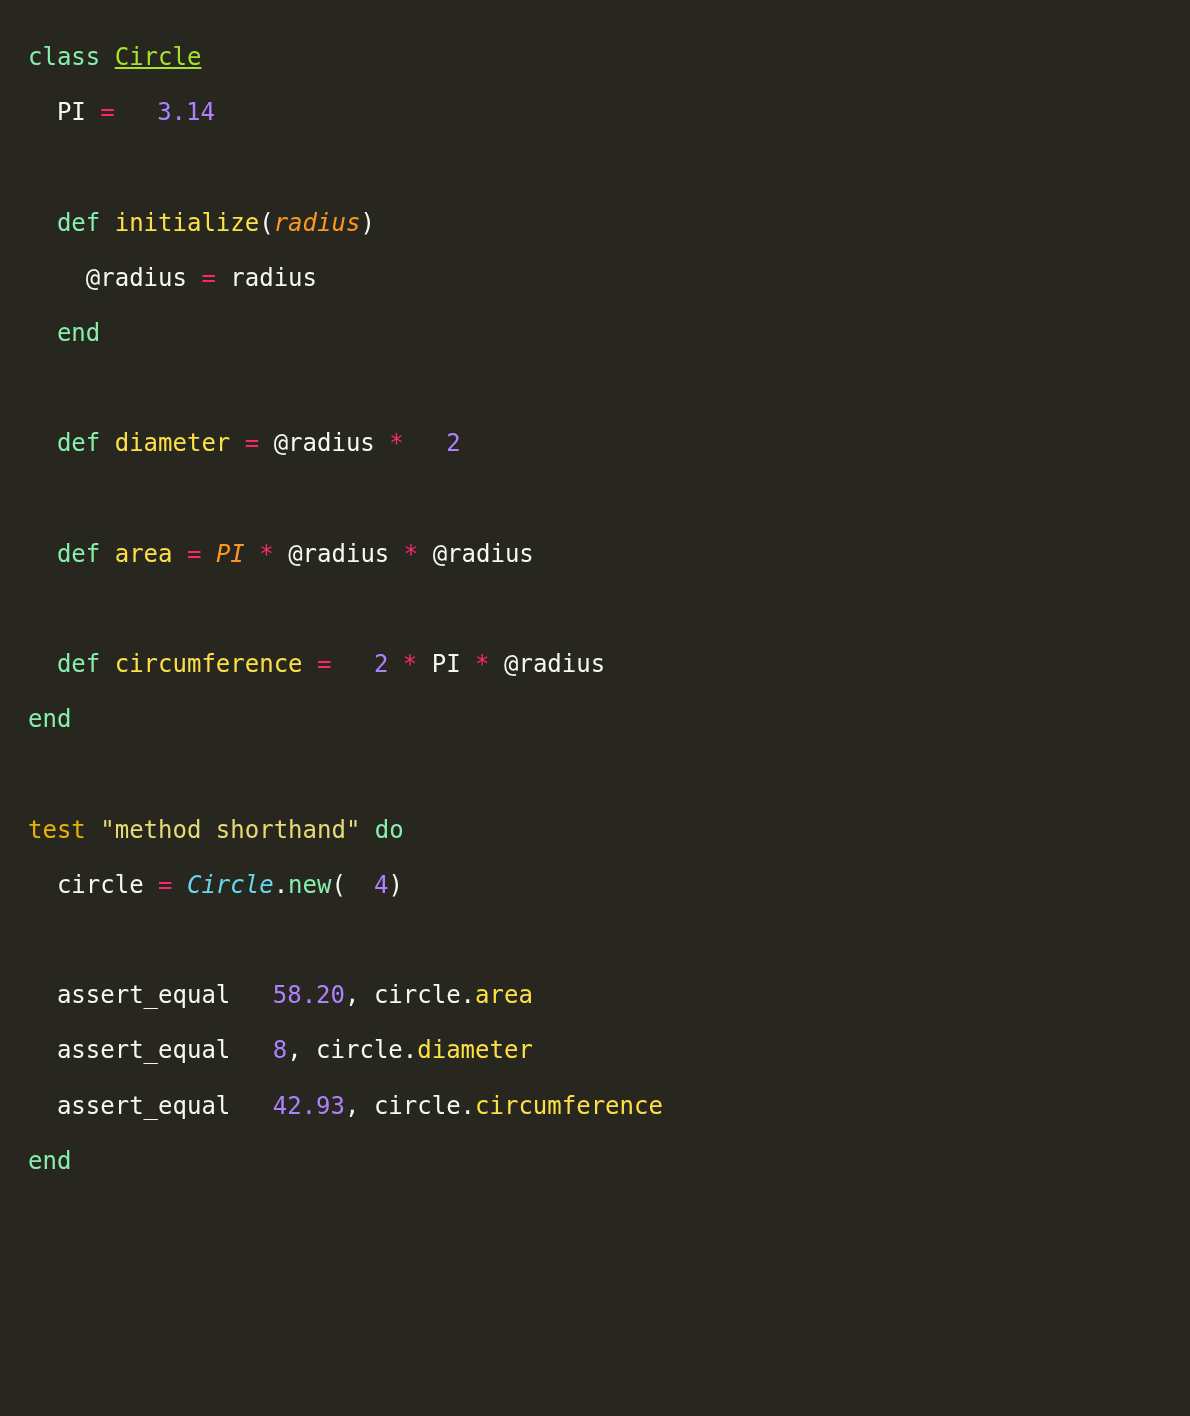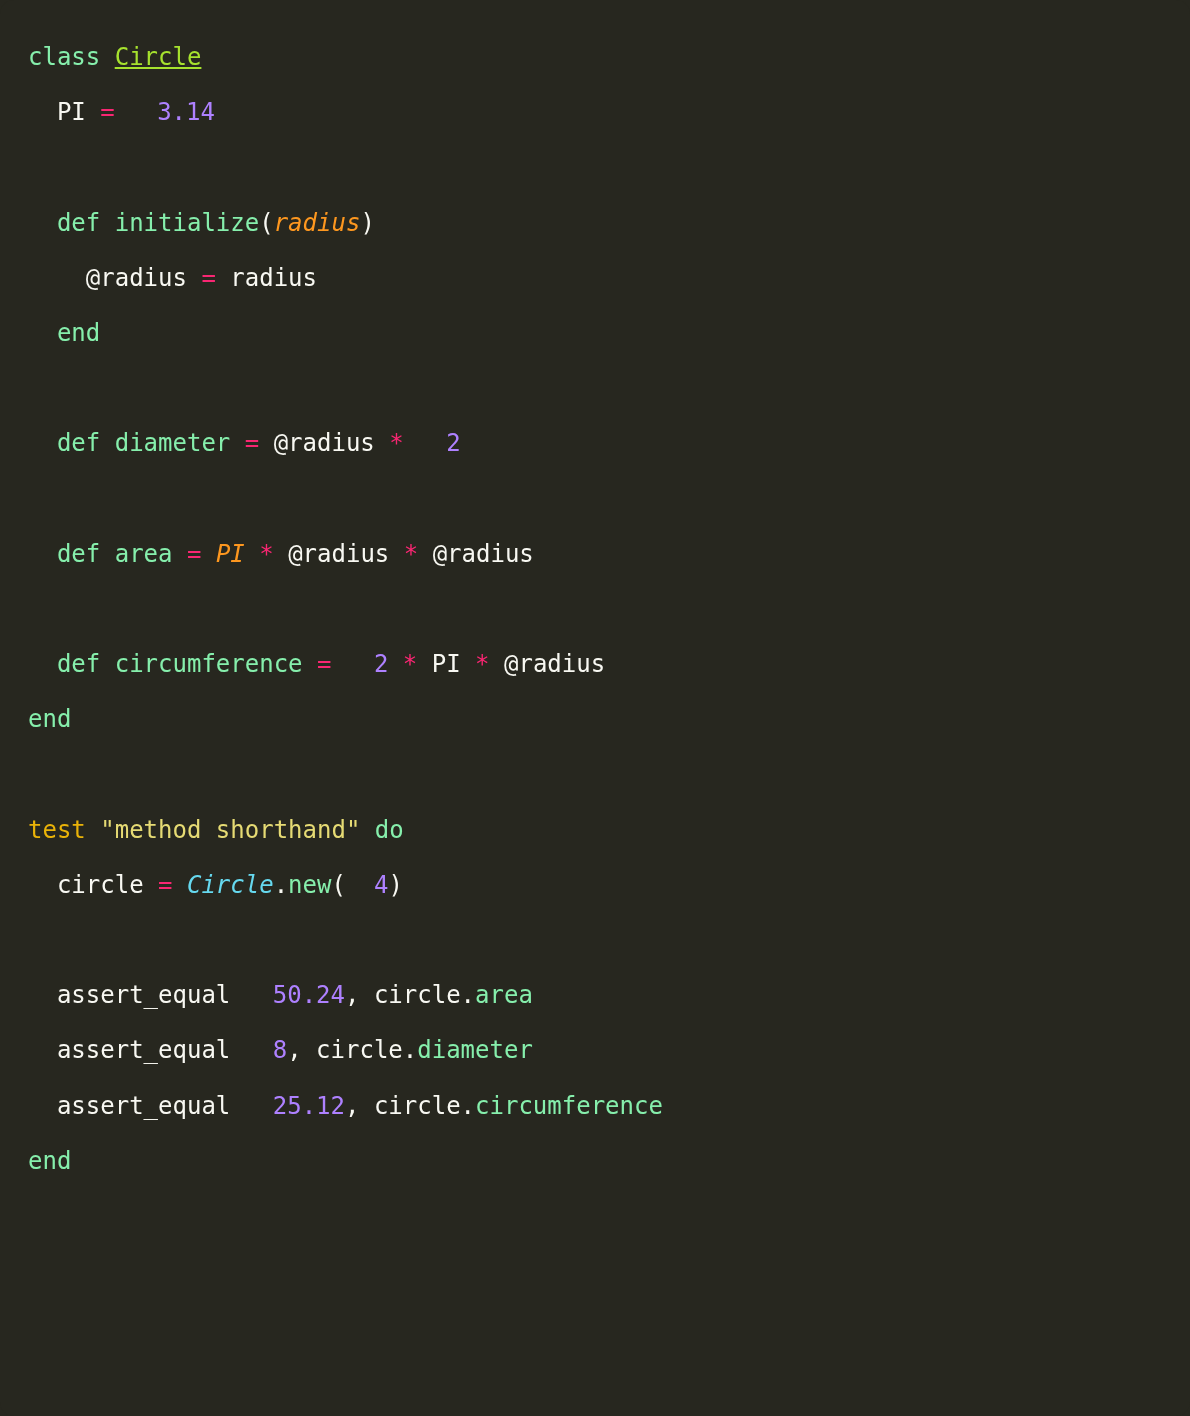--- a/index.html
+++ b/index.html
@@ -21,21 +21,21 @@
     color: #f8f8f2;
     overflow: hidden;
   }
   .tok-keyword  { color: #86efac; }           
   .tok-classdef { color: #a6e22e; text-decoration: underline; }
   .tok-string   { color: #e6db74; }
   .tok-number   { color: #ae81ff; margin-left: 28px; }
   .tok-param    { color: #fd971f; font-style: italic; }
   .tok-const    { color: #fd971f; font-style: italic; }
   .tok-op       { color: #f92672; }
-  .tok-method   { color: #86efac; }
+  .tok-method   { color: #fde047; }
   .tok-funcname { color: #eab308; }
   .tok-classref { color: #66d9ef; font-style: italic; }
   .tok-plain    { color: #f8f8f2; }
 </style>
 </head>
 <body>
 
 <div class="code-block"><code id="code-root"><span><span class="tok-keyword">class</span><span class="tok-plain"> </span><span class="tok-classdef">Circle</span></span>
 <span><span class="tok-plain">  PI </span><span class="tok-op">=</span><span class="tok-plain"> </span><span class="tok-number">3.14</span></span>
 <span></span>
@@ -46,16 +46,16 @@
 <span><span class="tok-plain">  </span><span class="tok-keyword">def</span><span class="tok-plain"> </span><span class="tok-method">diameter</span><span class="tok-plain"> </span><span class="tok-op">=</span><span class="tok-plain"> @radius </span><span class="tok-op">*</span><span class="tok-plain"> </span><span class="tok-number">2</span></span>
 <span></span>
 <span><span class="tok-plain">  </span><span class="tok-keyword">def</span><span class="tok-plain"> </span><span class="tok-method">area</span><span class="tok-plain"> </span><span class="tok-op">=</span><span class="tok-plain"> </span><span class="tok-const">PI</span><span class="tok-plain"> </span><span class="tok-op">*</span><span class="tok-plain"> @radius </span><span class="tok-op">*</span><span class="tok-plain"> @radius</span></span>
 <span></span>
 <span><span class="tok-plain">  </span><span class="tok-keyword">def</span><span class="tok-plain"> </span><span class="tok-method">circumference</span><span class="tok-plain"> </span><span class="tok-op">=</span><span class="tok-plain"> </span><span class="tok-number">2</span><span class="tok-plain"> </span><span class="tok-op">*</span><span class="tok-plain"> PI </span><span class="tok-op">*</span><span class="tok-plain"> @radius</span></span>
 <span><span class="tok-keyword">end</span></span>
 <span></span>
 <span><span class="tok-funcname">test</span><span class="tok-plain"> </span><span class="tok-string">"method shorthand"</span><span class="tok-plain"> </span><span class="tok-keyword">do</span></span>
 <span><span class="tok-plain">  circle </span><span class="tok-op">=</span><span class="tok-plain"> </span><span class="tok-classref">Circle</span><span class="tok-plain">.</span><span class="tok-keyword">new</span><span class="tok-plain">(</span><span class="tok-number">4</span><span class="tok-plain">)</span></span>
 <span></span>
-<span><span class="tok-plain">  assert_equal </span><span class="tok-number">50.24</span><span class="tok-plain">, circle.</span><span class="tok-method">area</span></span>
+<span><span class="tok-plain">  assert_equal </span><span class="tok-number">58.20</span><span class="tok-plain">, circle.</span><span class="tok-method">area</span></span>
 <span><span class="tok-plain">  assert_equal </span><span class="tok-number">8</span><span class="tok-plain">, circle.</span><span class="tok-method">diameter</span></span>
-<span><span class="tok-plain">  assert_equal </span><span class="tok-number">25.12</span><span class="tok-plain">, circle.</span><span class="tok-method">circumference</span></span>
+<span><span class="tok-plain">  assert_equal </span><span class="tok-number">42.93</span><span class="tok-plain">, circle.</span><span class="tok-method">circumference</span></span>
 <span><span class="tok-keyword">end</span></span></code></div>
 
 </body></html>

